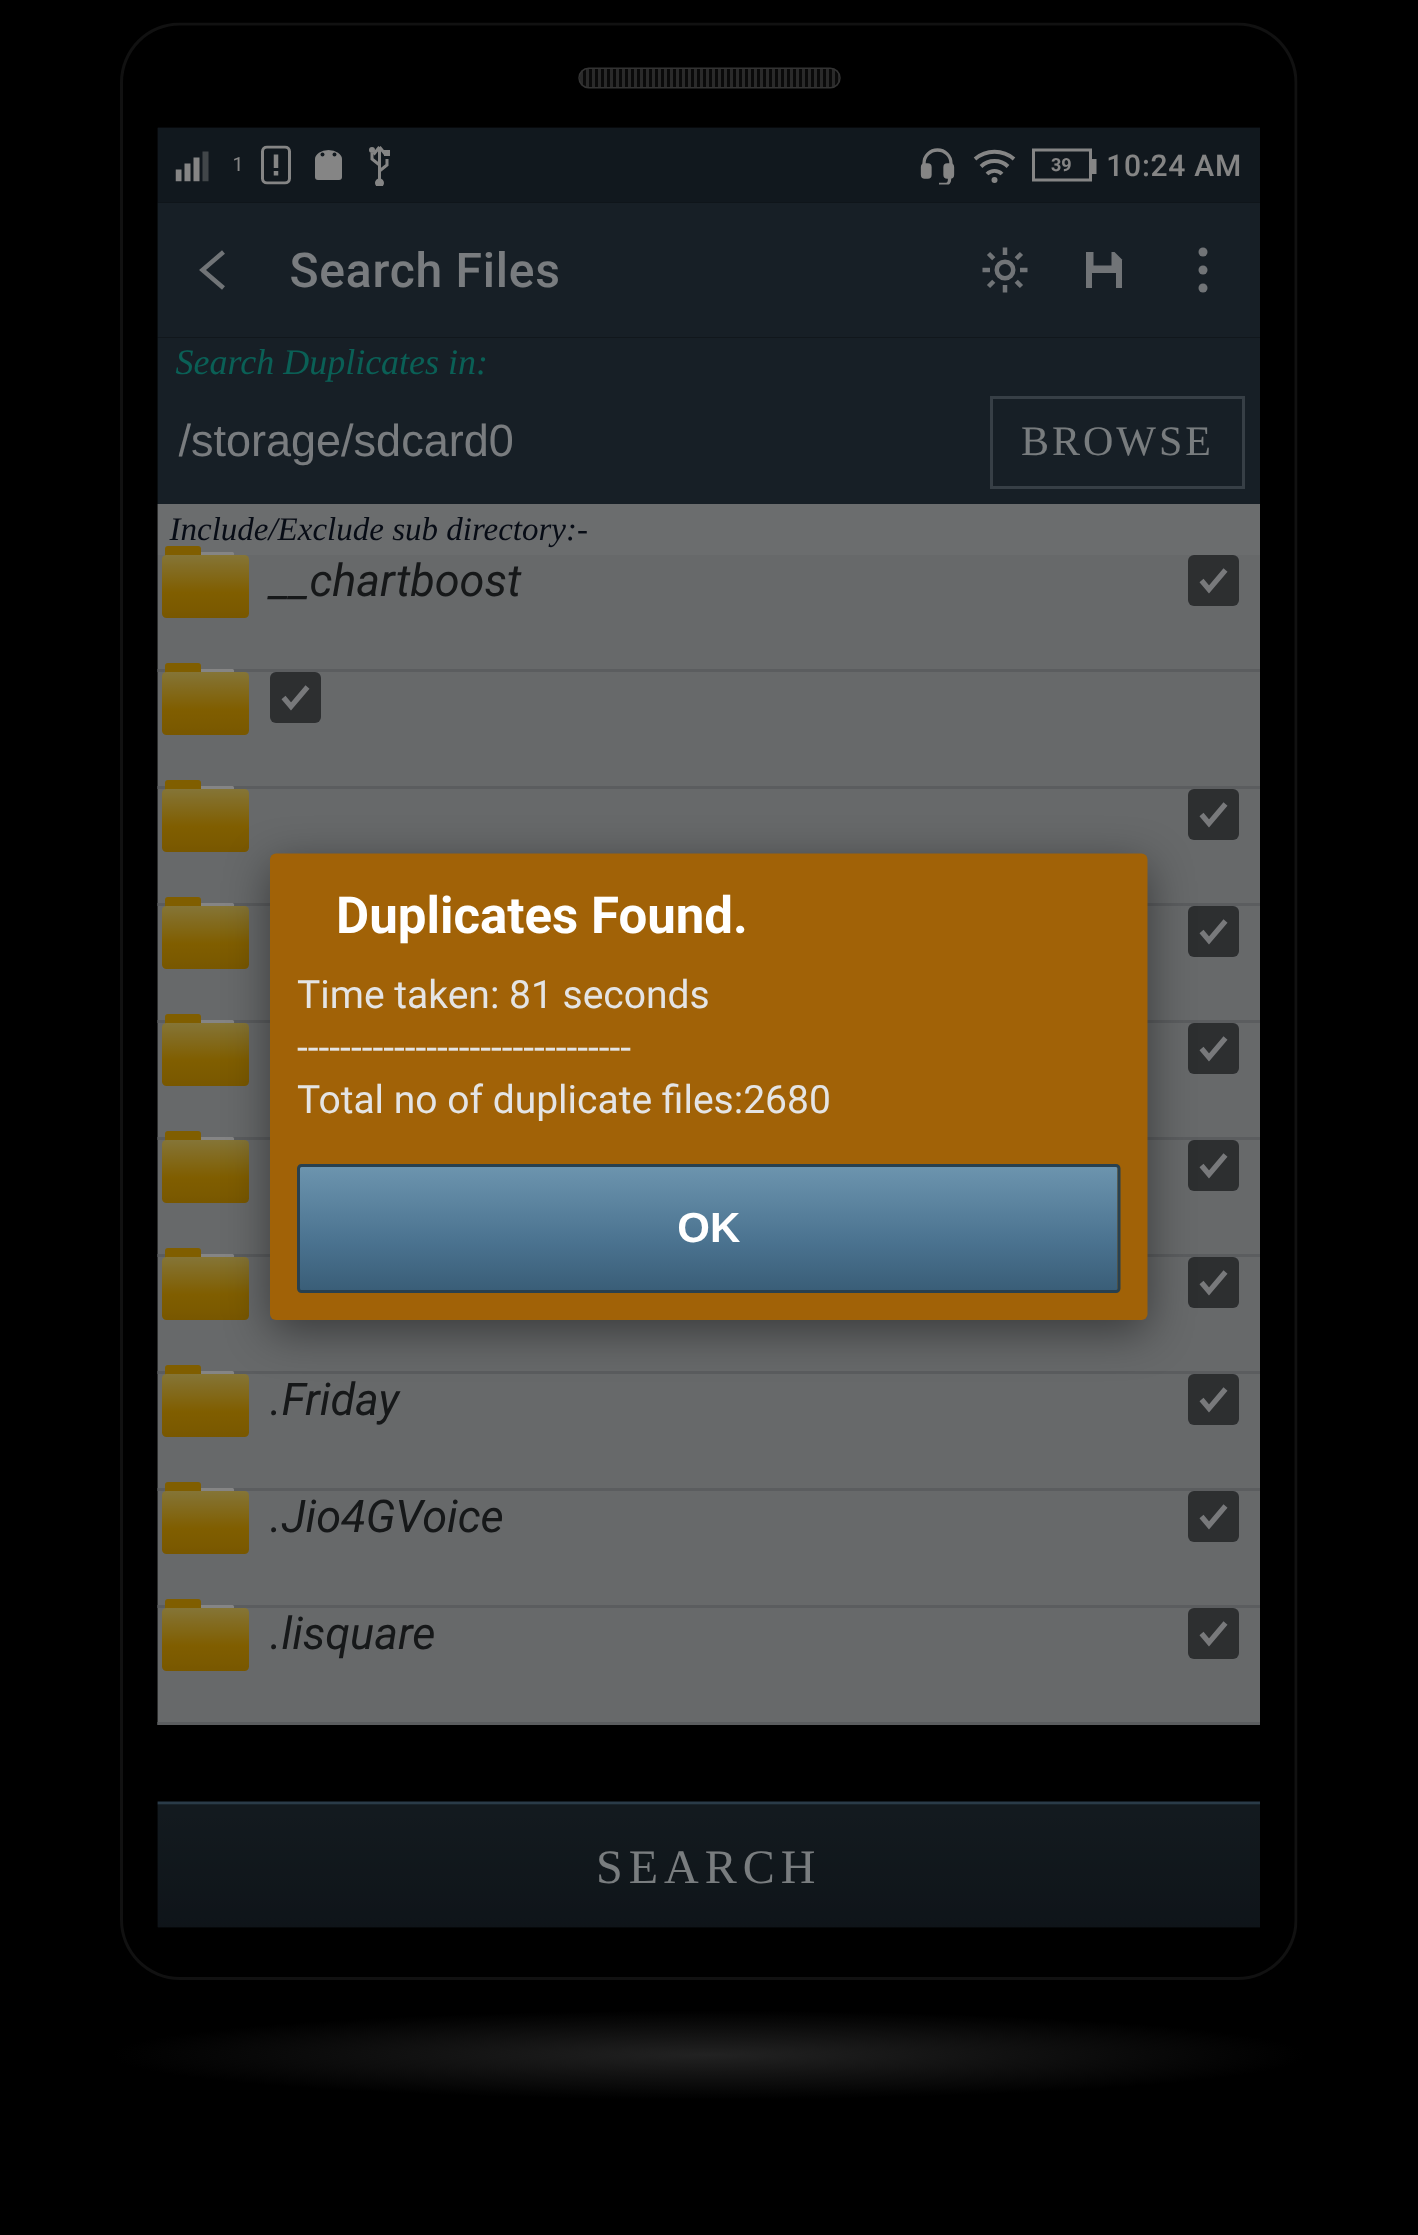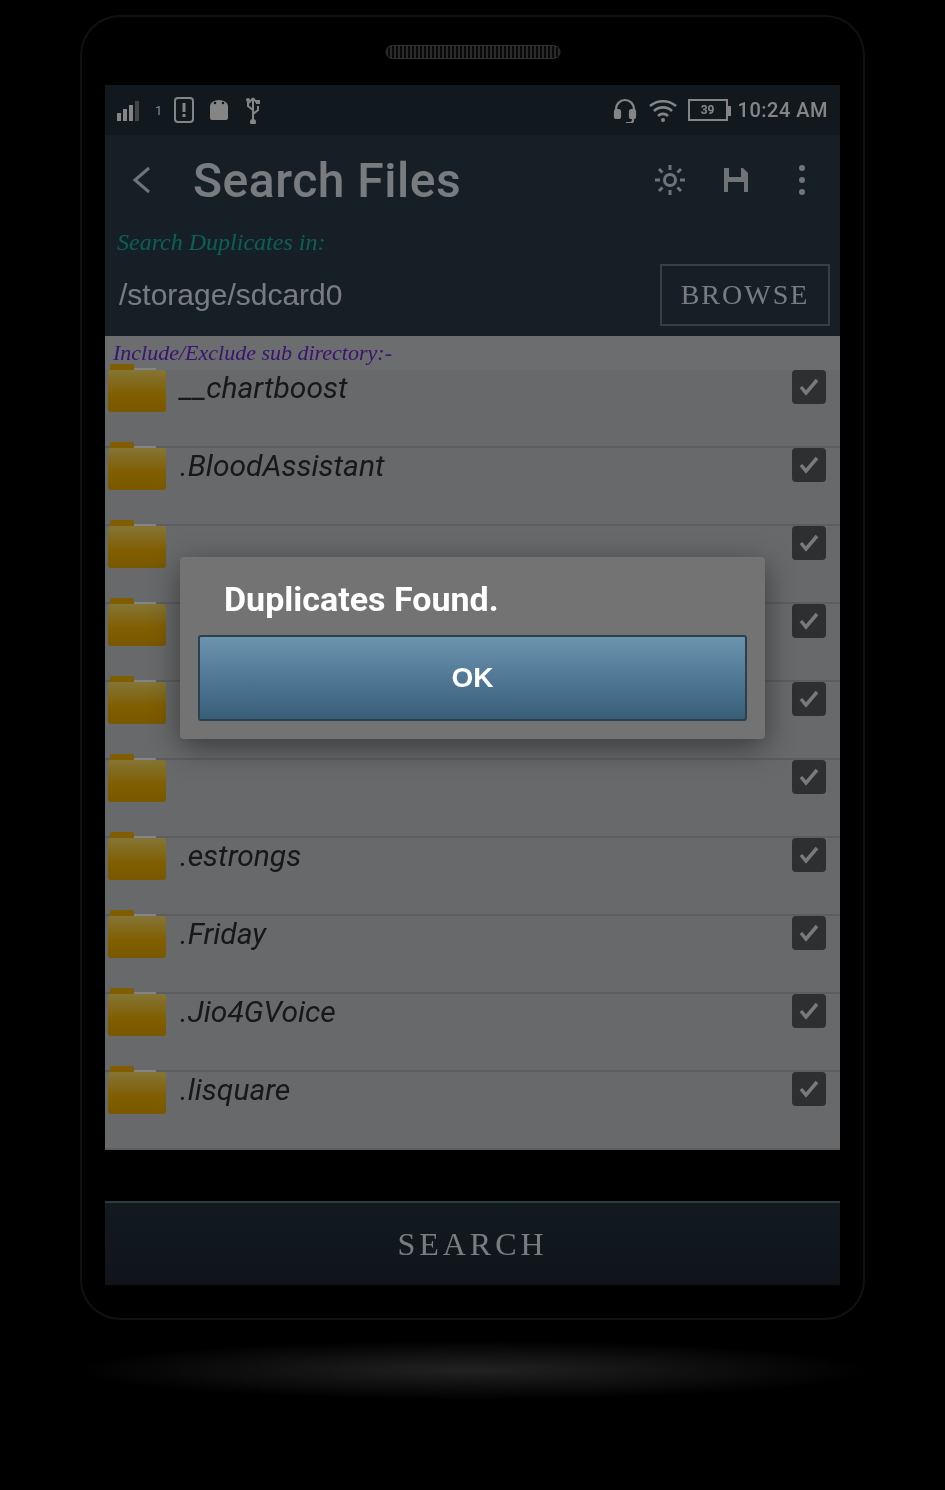--- a/index.html
+++ b/index.html
@@ -52,21 +52,21 @@
 
   
   .appbar {
     height: 90px;
     background: #2d3d4a;
     display: flex; align-items: center;
     padding: 0 18px;
     gap: 26px;
     color: #e9eef3;
   }
-  .appbar .title { font-size: 48px; font-weight: 500; flex: 1; margin-left: 4px; letter-spacing: 0.5px; }
+  .appbar .title { font-size: 32px; font-weight: 500; flex: 1; margin-left: 4px; letter-spacing: 0.5px; }
   .appbar .act { width: 40px; height: 40px; display:flex;align-items:center;justify-content:center; }
 
   
   .search-area {
     background: #2d3d4a;
     padding: 0 10px 10px 10px;
     color: #eaeef2;
   }
   .section-label {
     font-style: italic;
@@ -90,21 +90,21 @@
     background: #2d3d4a;
     border: 2px solid #6a7a86;
     color: #e7edf2;
     font-size: 28px;
     letter-spacing: 2px;
     font-family: Georgia, "Times New Roman", serif;
   }
 
   .sub-label {
     background: #cdd1d3;
-    color: #6d28d9;
+    color: #0f172a;
     font-style: italic;
     font-family: Georgia, "Times New Roman", serif;
     font-size: 22px;
     padding: 4px 8px;
   }
 
   
   .folder-list { background: #c5c9cc; }
   .folder-row {
     display: flex; align-items: flex-start;
@@ -151,22 +151,22 @@
     color: #e9eff4;
     font-size: 32px;
     letter-spacing: 4px;
     font-family: Georgia, "Times New Roman", serif;
   }
 
   
   .dialog {
     position: absolute;
     left: 75px; right: 75px;
-    top: 472px;
-    background: #737373;
+    top: 484px;
+    background: #a16207;
     border-radius: 4px;
     z-index: 30;
     padding: 22px 18px 18px 18px;
     box-shadow: 0 8px 30px rgba(0,0,0,0.45);
     color: #e9e9e9;
   }
   .dialog-title { font-size: 34px; font-weight: 700; color: #fff; text-align: left; margin: 0 0 16px 26px; }
   .dialog-body { font-size: 26px; line-height: 1.35; color: #e4e4e4; margin-bottom: 24px; }
   .dialog-body .separator { letter-spacing: 0; }
   .ok-btn {
@@ -314,21 +314,20 @@
               <path d="M3 11l5 6L19 4"></path>
             </svg>
           </div>
         </div>
         <div class="folder-row">
           <div class="folder-icon">
             <div class="paper"></div>
             <div class="tab"></div>
             <div class="body"></div>
           </div>
-          <div class="folder-name">.BloodAssistant</div>
           <div class="chk">
             <svg width="22" height="22" viewBox="0 0 22 22" fill="none" stroke-width="3.5">
               <path d="M3 11l5 6L19 4"></path>
             </svg>
           </div>
         </div>
         <div class="folder-row">
           <div class="folder-icon">
             <div class="paper"></div>
             <div class="tab"></div>
@@ -433,19 +432,24 @@
           </div>
         </div>
       </div>
 
     <div class="search-btn">SEARCH</div>
 
     <div class="dim-overlay"></div>
 
     <div class="dialog">
       <div class="dialog-title">Duplicates Found.</div>
+      <div class="dialog-body">
+        <div>Time taken: 81 seconds</div>
+        <div class="separator">-------------------------------</div>
+        <div>Total no of duplicate files:2680</div>
+      </div>
       <button class="ok-btn">OK</button>
     </div>
 
   </div>
 </div>
 
 <div class="ground-shadow"></div>
 
 </body></html>

